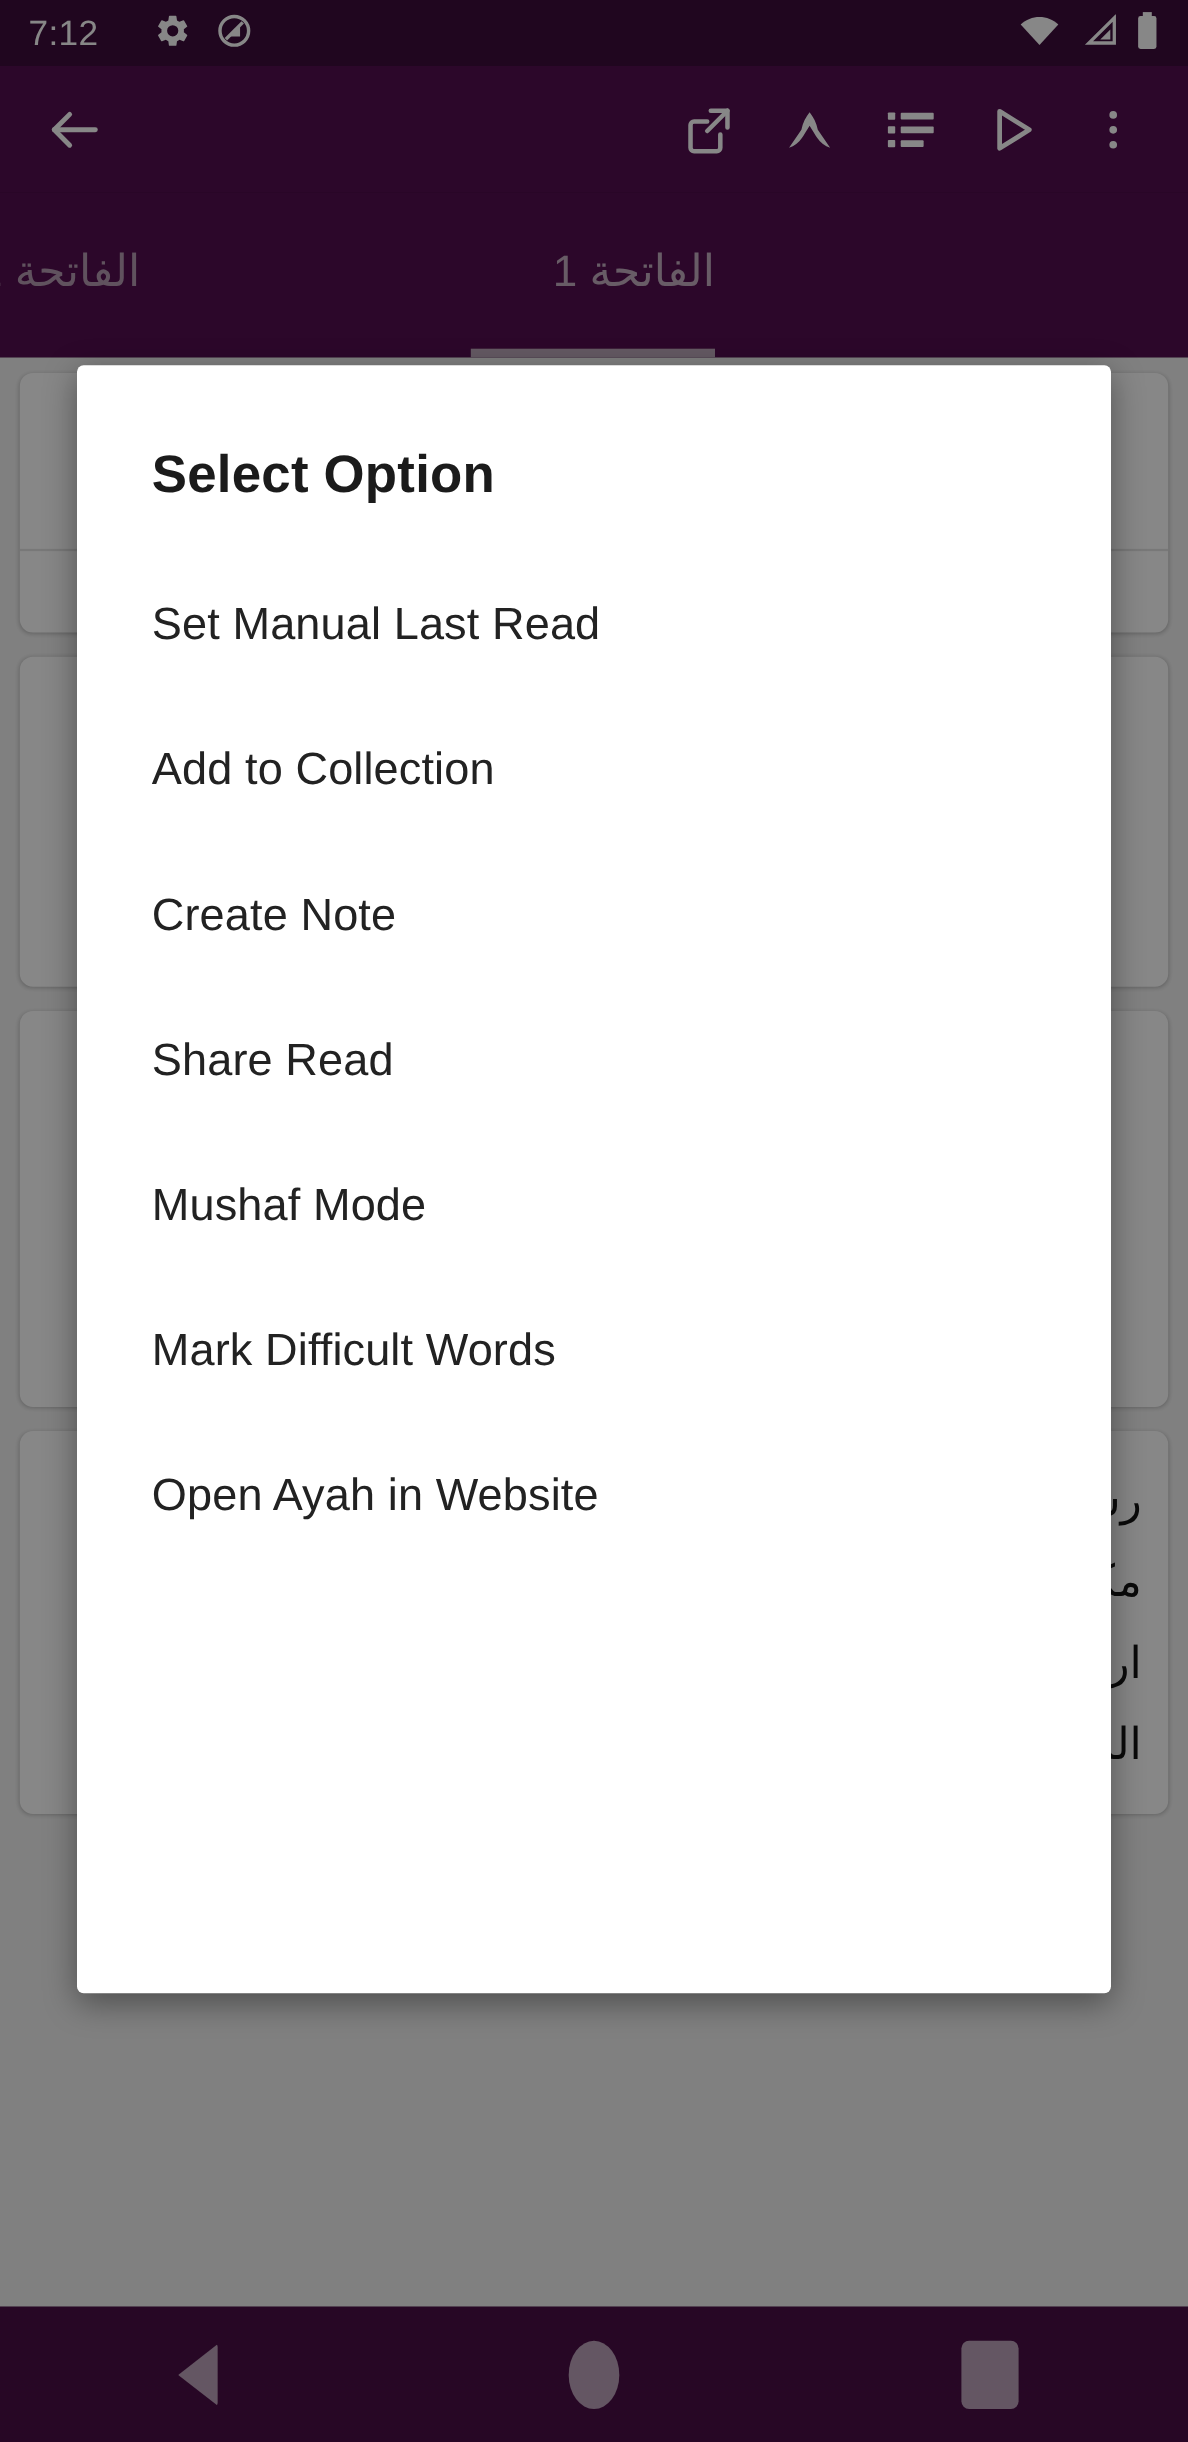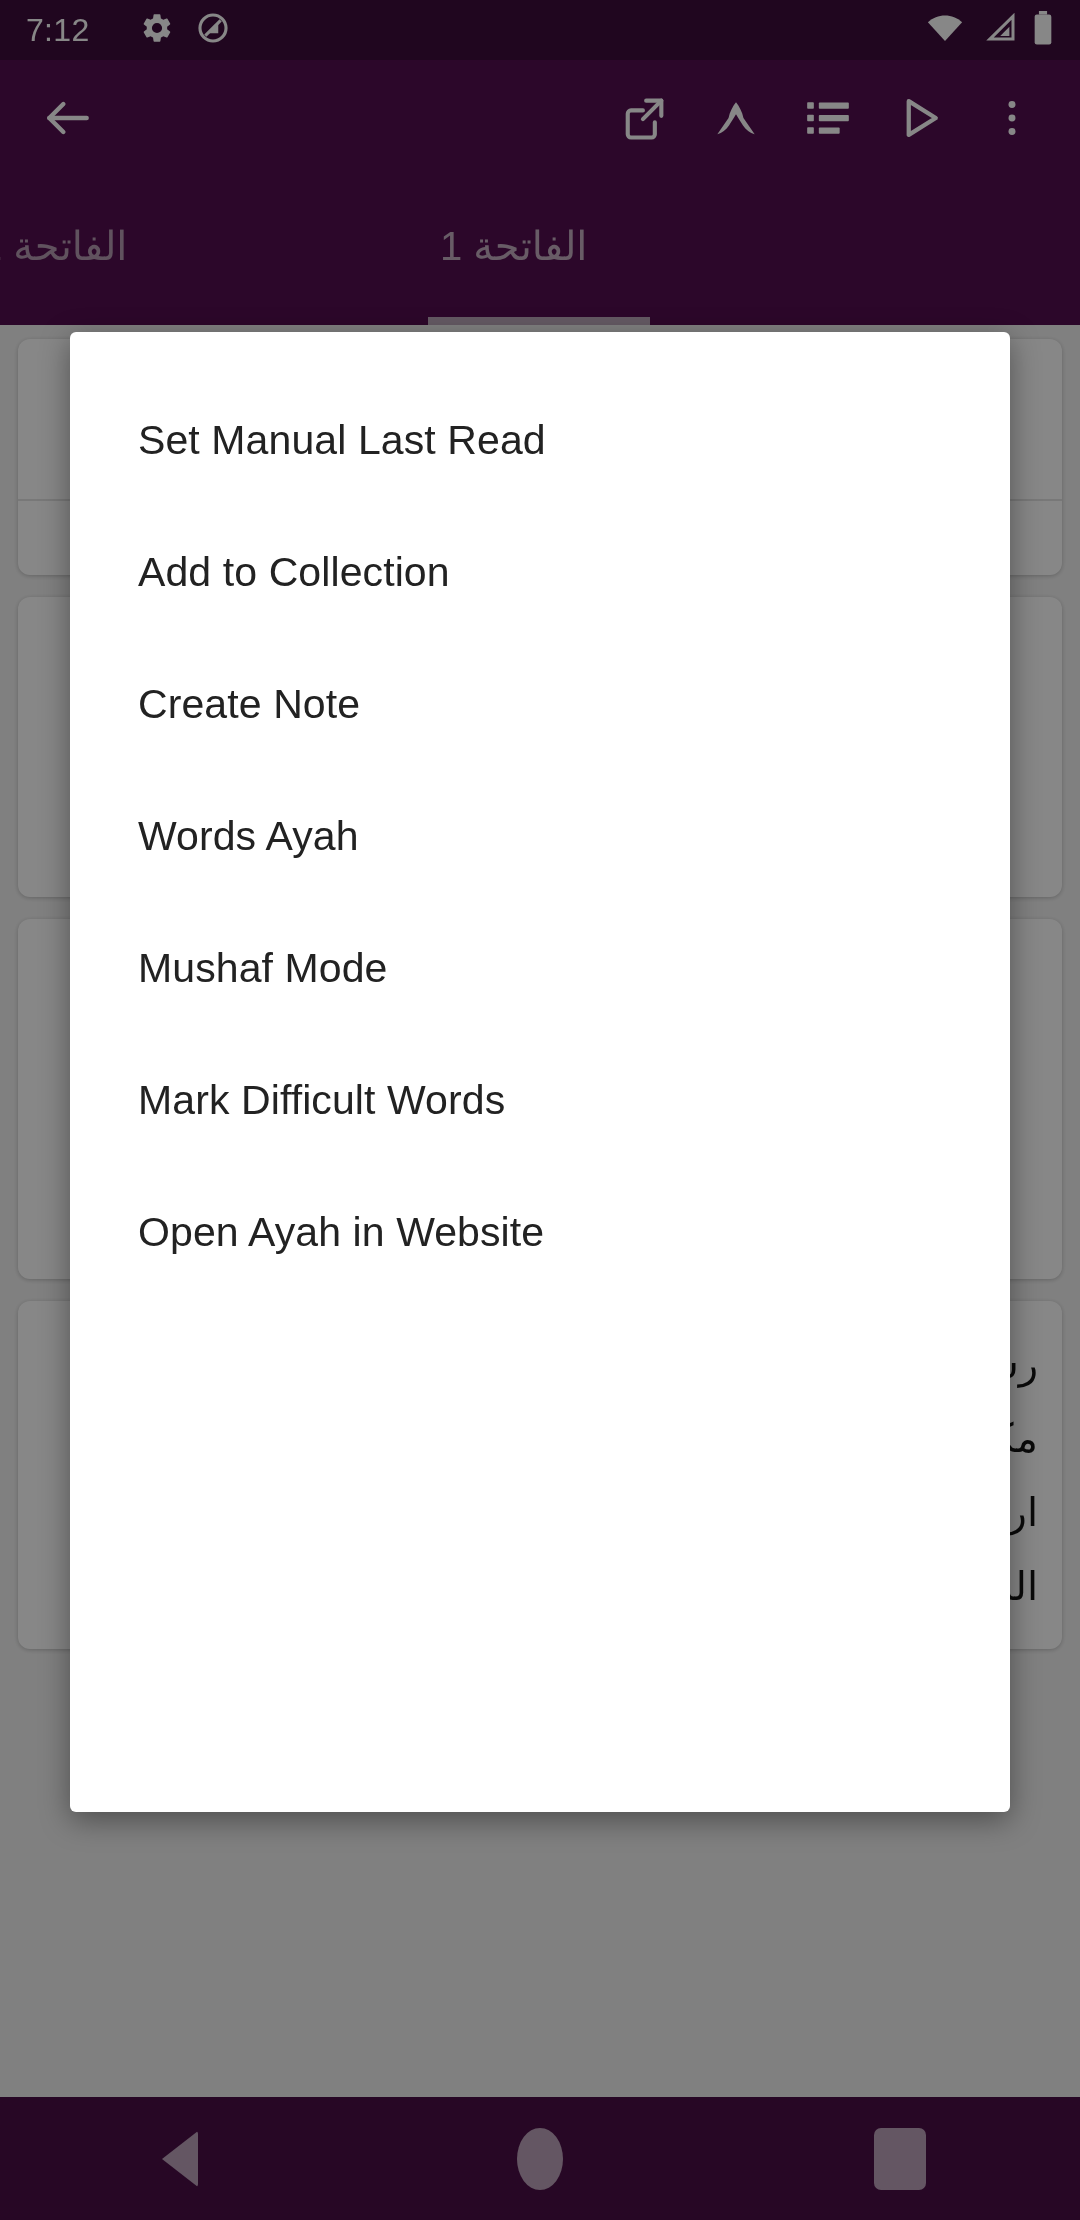--- a/index.html
+++ b/index.html
@@ -38,21 +38,21 @@
   
   .tabstrip{
     position:absolute; top:175px; left:0; width:1080px; height:150px;
     background:#540f50; overflow:hidden;
   }
   .tab{
     position:absolute; top:48px; font-size:40px; color:#b69bb2;
     direction:rtl; white-space:nowrap;
   }
   .tab-prev{ left:-20px; }
-  .tab-current{ left:440px; width:222px; text-align:left; color:#c4aec1; }
+  .tab-current{ left:428px; width:222px; text-align:right; color:#c4aec1; }
   .tab-indicator{
     position:absolute; left:428px; bottom:0; width:222px; height:8px;
     background:#bda9bb;
   }
 
   
   .reader{
     position:absolute; top:325px; left:0; width:1080px; height:1772px;
     background:#f2f2f2; padding:14px 18px 0 18px;
   }
@@ -244,24 +244,25 @@
       </span>
       <span class="nav-btn">
         <span class="nav-recent"></span>
       </span>
     </div>
   </div>
 
   <div id="scrim"></div>
 
   <div id="dialog">
+    <div class="dlg-title">Select Option</div>
     <div class="dlg-list">
       <div class="dlg-item">Set Manual Last Read</div>
       <div class="dlg-item">Add to Collection</div>
       <div class="dlg-item">Create Note</div>
-      <div class="dlg-item">Words Ayah</div>
+      <div class="dlg-item">Share Read</div>
       <div class="dlg-item">Mushaf Mode</div>
       <div class="dlg-item">Mark Difficult Words</div>
       <div class="dlg-item">Open Ayah in Website</div>
     </div>
   </div>
 
 </div>
 
 </body></html>

